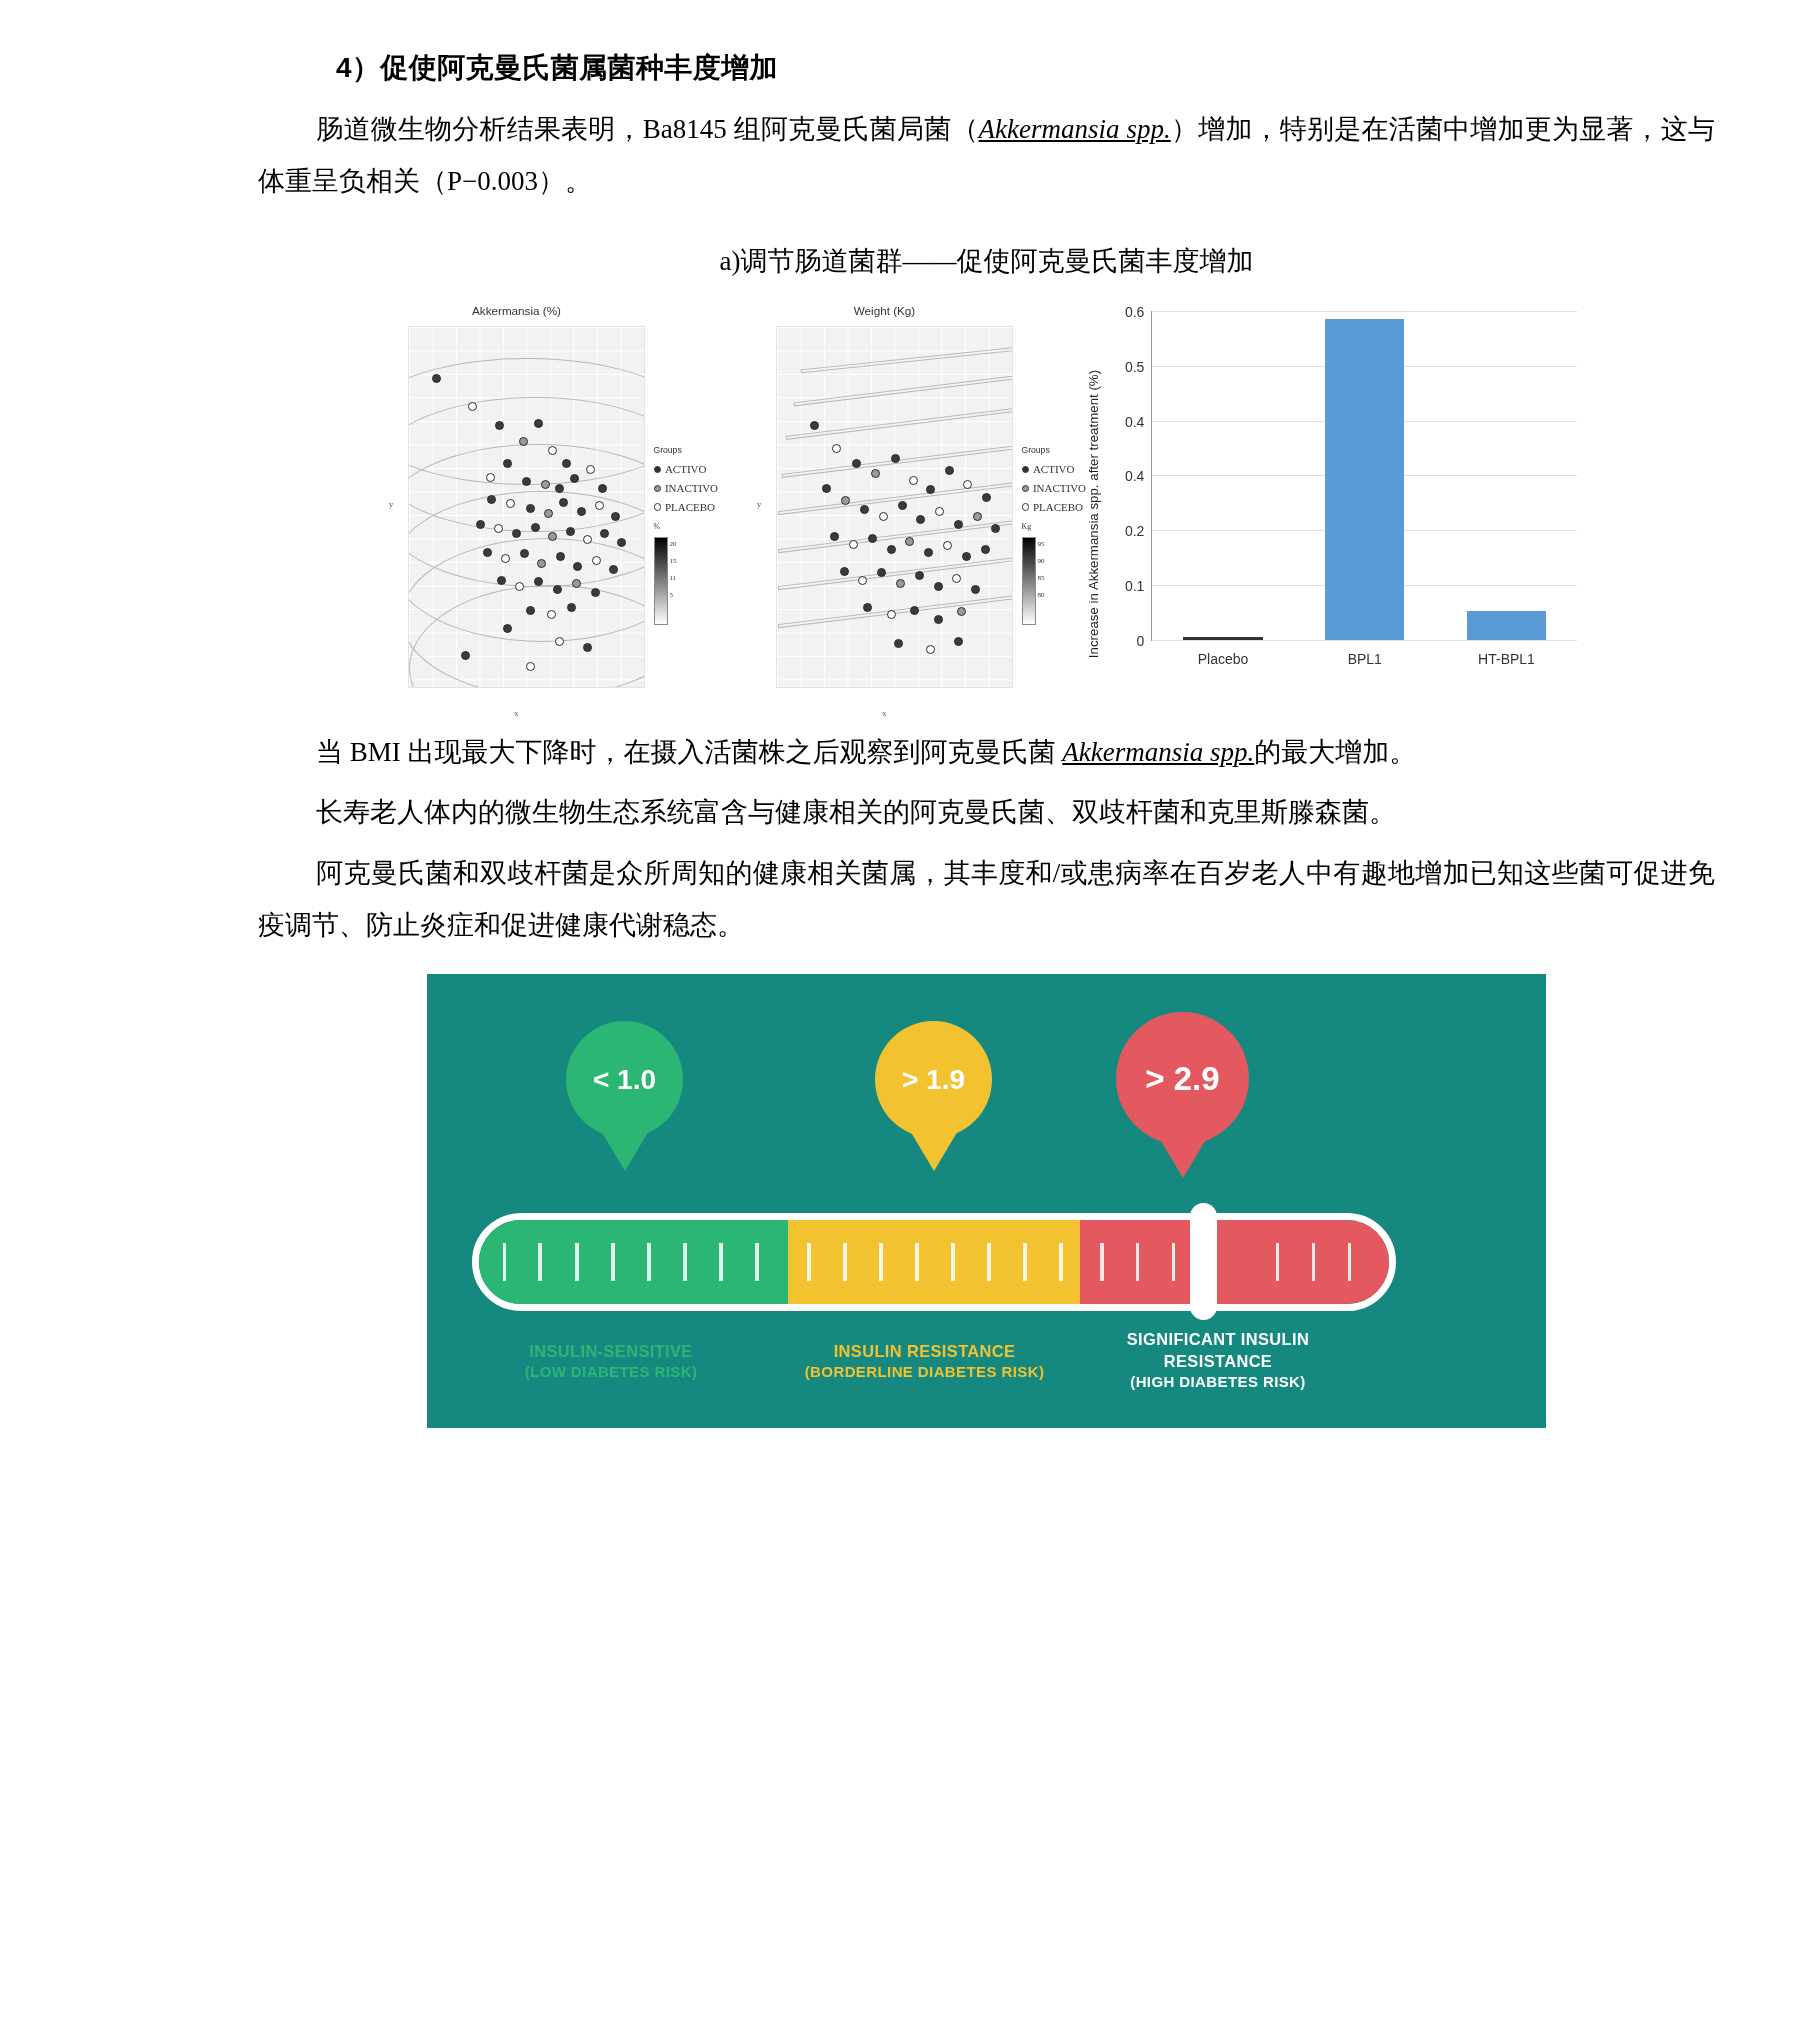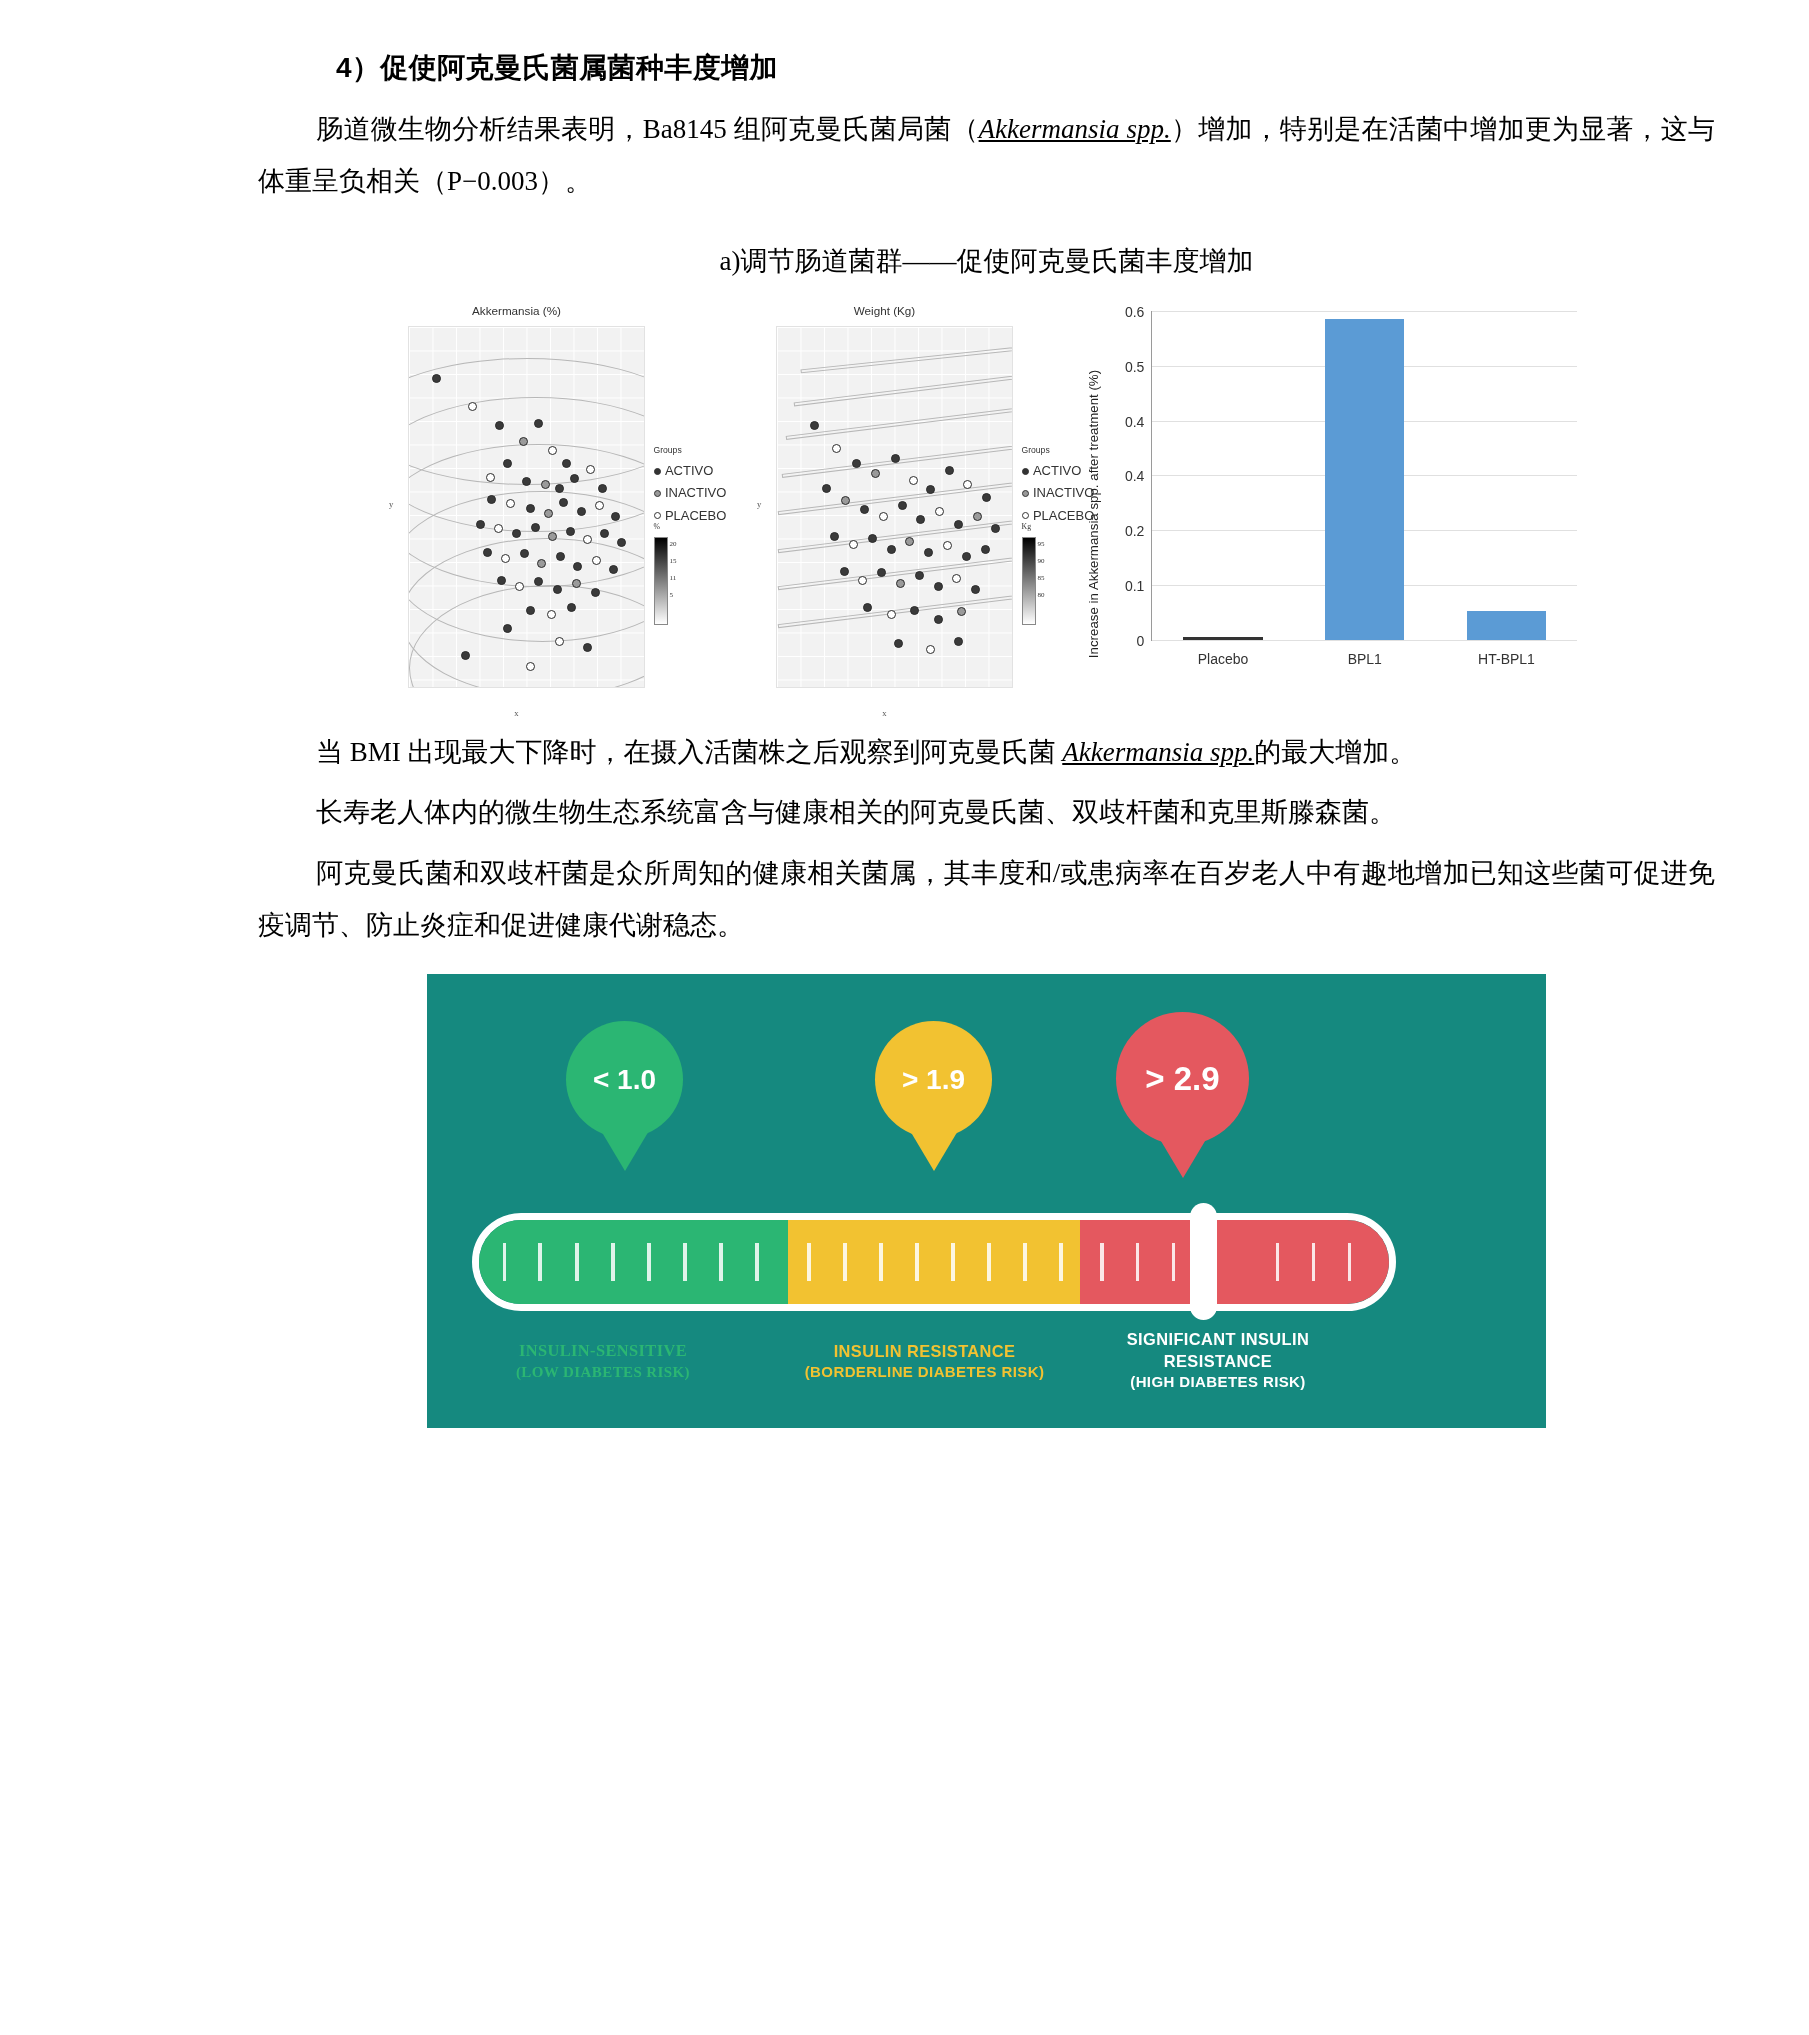--- a/index.html
+++ b/index.html
@@ -140,21 +140,22 @@
     line-height: 1.7;
   }
   .legend-title {
     font-size: 8.6px;
     margin-bottom: 2.3px;
   }
   .legend-row {
     display: flex;
     align-items: center;
     gap: 3.9px;
-    font-size: 13px;
+    font-size: 11px;
+    font-family: Liberation Serif, serif;
   }
   .legend-dot {
     width: 5.5px;
     height: 5.5px;
     border-radius: 50%;
     border: 0.8px solid #333;
     background: #333;
     display: inline-block;
   }
   .legend-dot.open { background: #fff; }
@@ -624,21 +625,21 @@
           <span class="tickmark" style="left:56px;"></span>
           <span class="tickmark" style="left:92px;"></span>
           <span class="tickmark" style="left:128px;"></span>
           <span class="tickmark" style="left:196px;"></span>
           <span class="tickmark" style="left:232px;"></span>
           <span class="tickmark" style="left:268px;"></span>
         </div>
       </div>
       <div class="marker"></div>
 
-      <div class="info-label lbl-green" style="left:47px; top:366px; width:258px;font-family:Liberation Serif, serif;">
+      <div class="info-label lbl-green" style="left:55px; top:366px; width:258px;">
         <span>INSULIN-SENSITIVE</span>
         <span class="sub">(LOW DIABETES RISK)</span>
       </div>
       <div class="info-label lbl-yellow" style="left:329px; top:366px; width:337px;">
         <span>INSULIN RESISTANCE</span>
         <span class="sub">(BORDERLINE DIABETES RISK)</span>
       </div>
       <div class="info-label lbl-white" style="left:658px; top:354px; width:266px;">
         <span>SIGNIFICANT INSULIN RESISTANCE</span>
         <span class="sub">(HIGH DIABETES RISK)</span>

